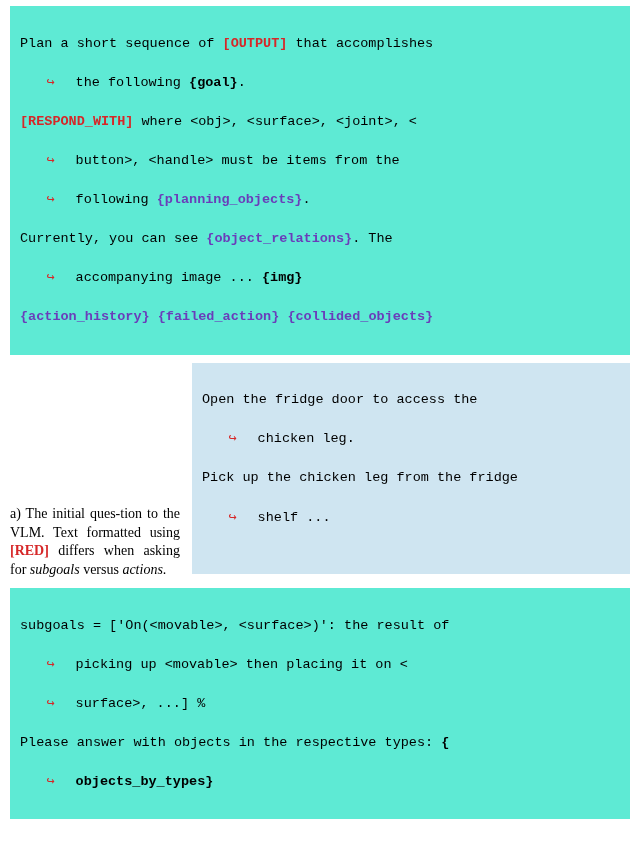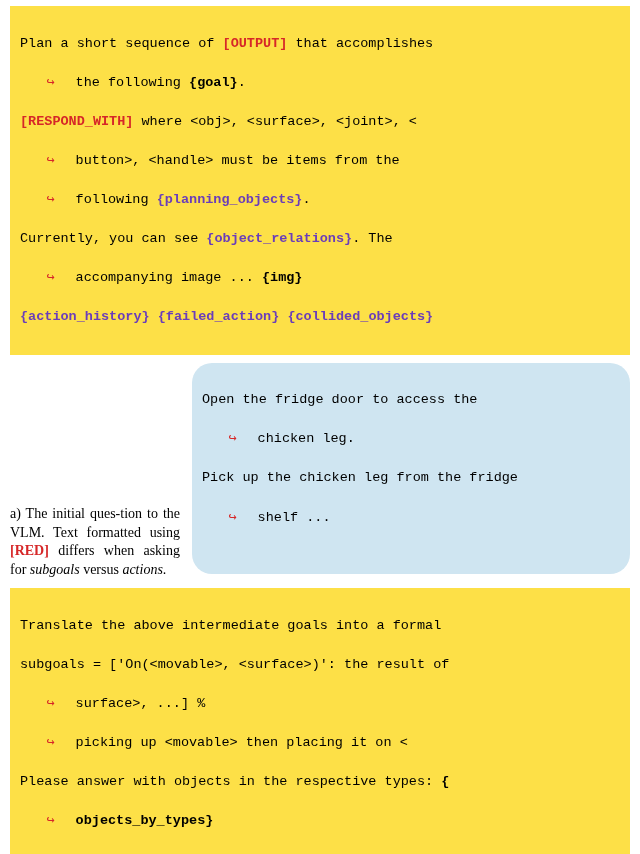--- a/index.html
+++ b/index.html
@@ -13,21 +13,21 @@
   }
   .code-block {
     font-family: 'Courier New', monospace;
     font-size: 13.5px;
     line-height: 1.45;
     padding: 8px 10px;
     margin-bottom: 8px;
     white-space: pre-wrap;
     word-wrap: break-word;
   }
-  .green { background: #fde047; font-family: Liberation Mono, monospace; }
+  .green { background: #5eead4; font-family: Liberation Mono, monospace; }
   .blue { background: #cfe5f1; }
   .row {
     display: flex;
     gap: 12px;
     margin-bottom: 8px;
     align-items: flex-end;
   }
   .caption {
     font-family: Georgia, 'Times New Roman', serif;
     font-size: 14px;
@@ -48,21 +48,21 @@
   }
   .indent-line {
     display: block;
     padding-left: 54px;
     text-indent: -20px;
   }
   .first-line {
     display: block;
     padding-left: 0;
   }
-  .mini-margin { margin-bottom:6px;border-radius:20px; }
+  .mini-margin { margin-bottom:6px; }
 </style>
 </head>
 <body>
 
 <div class="code-block green">
 <span class="first-line"><span>Plan a short sequence of </span><span class="red">[OUTPUT]</span><span> that accomplishes</span></span>
 <span class="indent-line"><span class="hookarrow">↪</span> <span>the following </span><span class="black-b">{goal}</span><span>.</span></span>
 <span class="first-line"><span class="red">[RESPOND_WITH]</span><span> where &lt;obj&gt;, &lt;surface&gt;, &lt;joint&gt;, &lt;</span></span>
 <span class="indent-line"><span class="hookarrow">↪</span> <span>button&gt;, &lt;handle&gt; must be items from the</span></span>
 <span class="indent-line"><span class="hookarrow">↪</span> <span>following </span><span class="purple">{planning_objects}</span><span>.</span></span>
@@ -77,19 +77,18 @@
   </div>
   <div class="code-block blue resp-a mini-margin">
 <span class="first-line"><span>Open the fridge door to access the</span></span>
 <span class="indent-line"><span class="hookarrow">↪</span> <span>chicken leg.</span></span>
 <span class="first-line"><span>Pick up the chicken leg from the fridge</span></span>
 <span class="indent-line"><span class="hookarrow">↪</span> <span>shelf ...</span></span>
   </div>
 </div>
 
 <div class="code-block green">
-<span class="first-line"><span>Translate the above intermediate goals into a formal</span></span>
 <span class="first-line"><span>subgoals = ['On(&lt;movable&gt;, &lt;surface&gt;)': the result of</span></span>
+<span class="indent-line"><span class="hookarrow">↪</span><span> picking up &lt;movable&gt; then placing it on &lt;</span></span>
 <span class="indent-line"><span class="hookarrow">↪</span> <span>surface&gt;, ...] %</span></span>
-<span class="indent-line"><span class="hookarrow">↪</span><span> picking up &lt;movable&gt; then placing it on &lt;</span></span>
 <span class="first-line"><span>Please answer with objects in the respective types: </span><span class="black-b">{</span></span>
 <span class="indent-line"><span class="hookarrow">↪</span> <span class="black-b">objects_by_types}</span></span>
 </div>
 
 </body></html>

